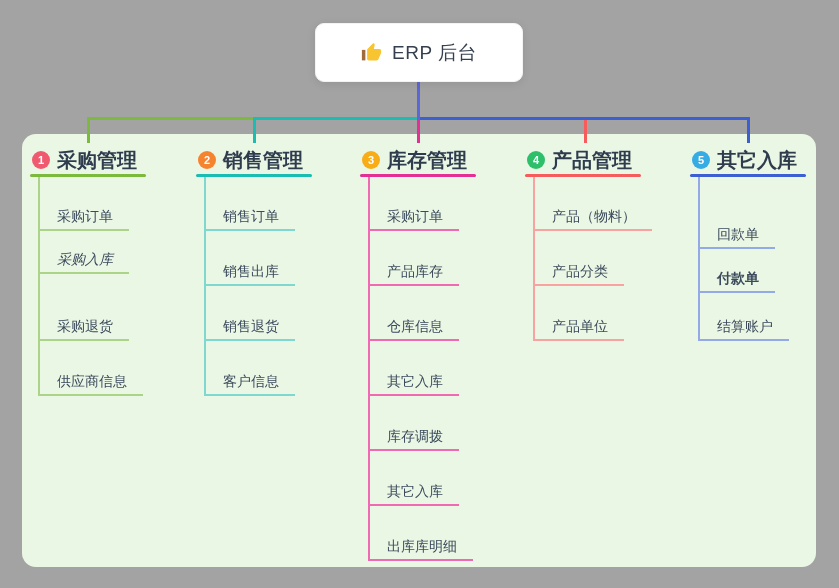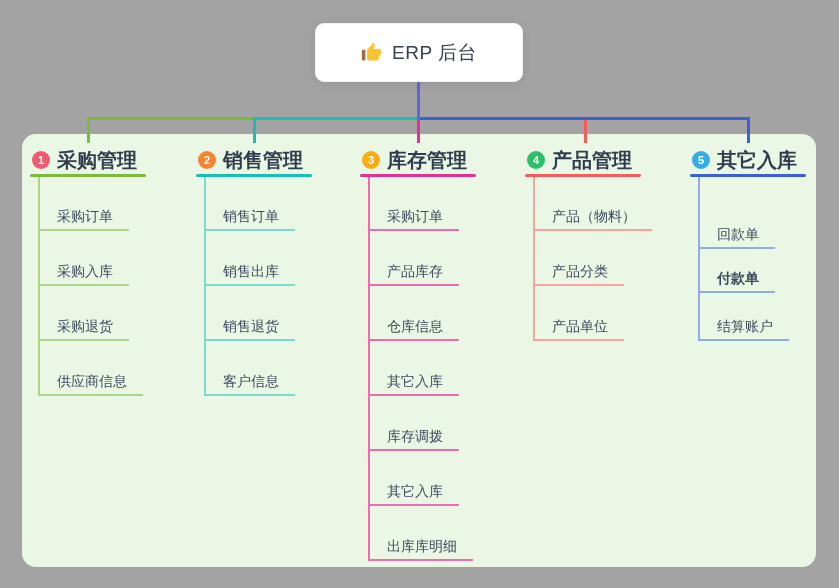--- a/index.html
+++ b/index.html
@@ -68,21 +68,21 @@
   </div>
 
   <div id="branches">
       <div class="branch-label-row" style="left: 32px; top: 147px;">
         <span class="badge" style="background: rgb(240, 90, 110);">1</span>
         <span class="branch-label">采购管理</span>
       </div>
       <div class="underline" style="left: 30px; top: 174px; width: 116px; background: rgb(124, 186, 62);"></div>
       <div class="vline" style="left: 38px; top: 177px; height: 219px; background: rgb(172, 212, 137);"></div>
       <div class="child-topic" style="left: 38px; top: 206px; border-bottom-color: rgb(172, 212, 137); color: rgb(59, 74, 92);">采购订单</div>
-      <div class="child-topic" style="left: 38px; top: 261px; border-bottom-color: rgb(172, 212, 137); color: rgb(59, 74, 92);">采购入库</div>
+      <div class="child-topic" style="left: 38px; top: 249px; border-bottom-color: rgb(172, 212, 137); color: rgb(59, 74, 92); font-style: italic;">采购入库</div>
       <div class="child-topic" style="left: 38px; top: 316px; border-bottom-color: rgb(172, 212, 137); color: rgb(59, 74, 92);">采购退货</div>
       <div class="child-topic" style="left: 38px; top: 371px; border-bottom-color: rgb(172, 212, 137); color: rgb(59, 74, 92);">供应商信息</div>
       <div class="branch-label-row" style="left: 198px; top: 147px;">
         <span class="badge" style="background: rgb(246, 131, 46);">2</span>
         <span class="branch-label">销售管理</span>
       </div>
       <div class="underline" style="left: 196px; top: 174px; width: 116px; background: rgb(27, 188, 178);"></div>
       <div class="vline" style="left: 204px; top: 177px; height: 219px; background: rgb(127, 216, 208);"></div>
       <div class="child-topic" style="left: 204px; top: 206px; border-bottom-color: rgb(127, 216, 208); color: rgb(59, 74, 92);">销售订单</div>
       <div class="child-topic" style="left: 204px; top: 261px; border-bottom-color: rgb(127, 216, 208); color: rgb(59, 74, 92);">销售出库</div>

